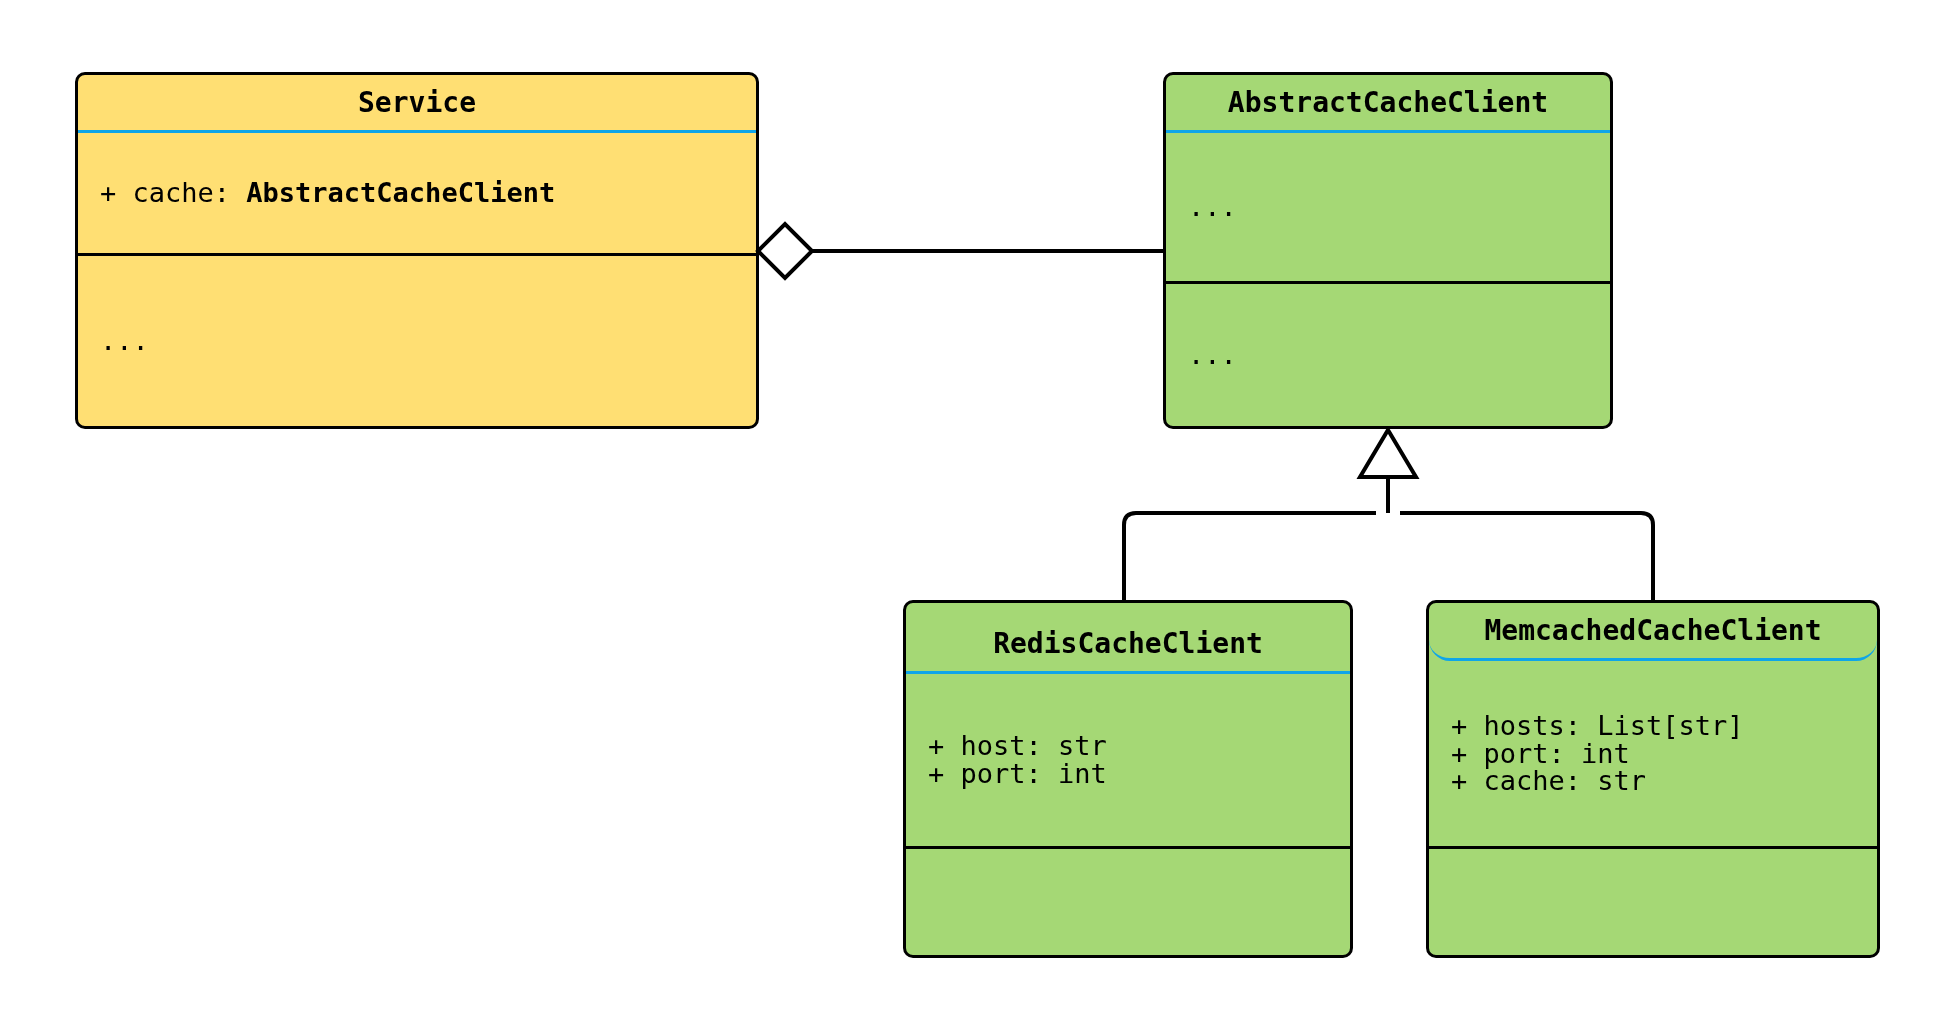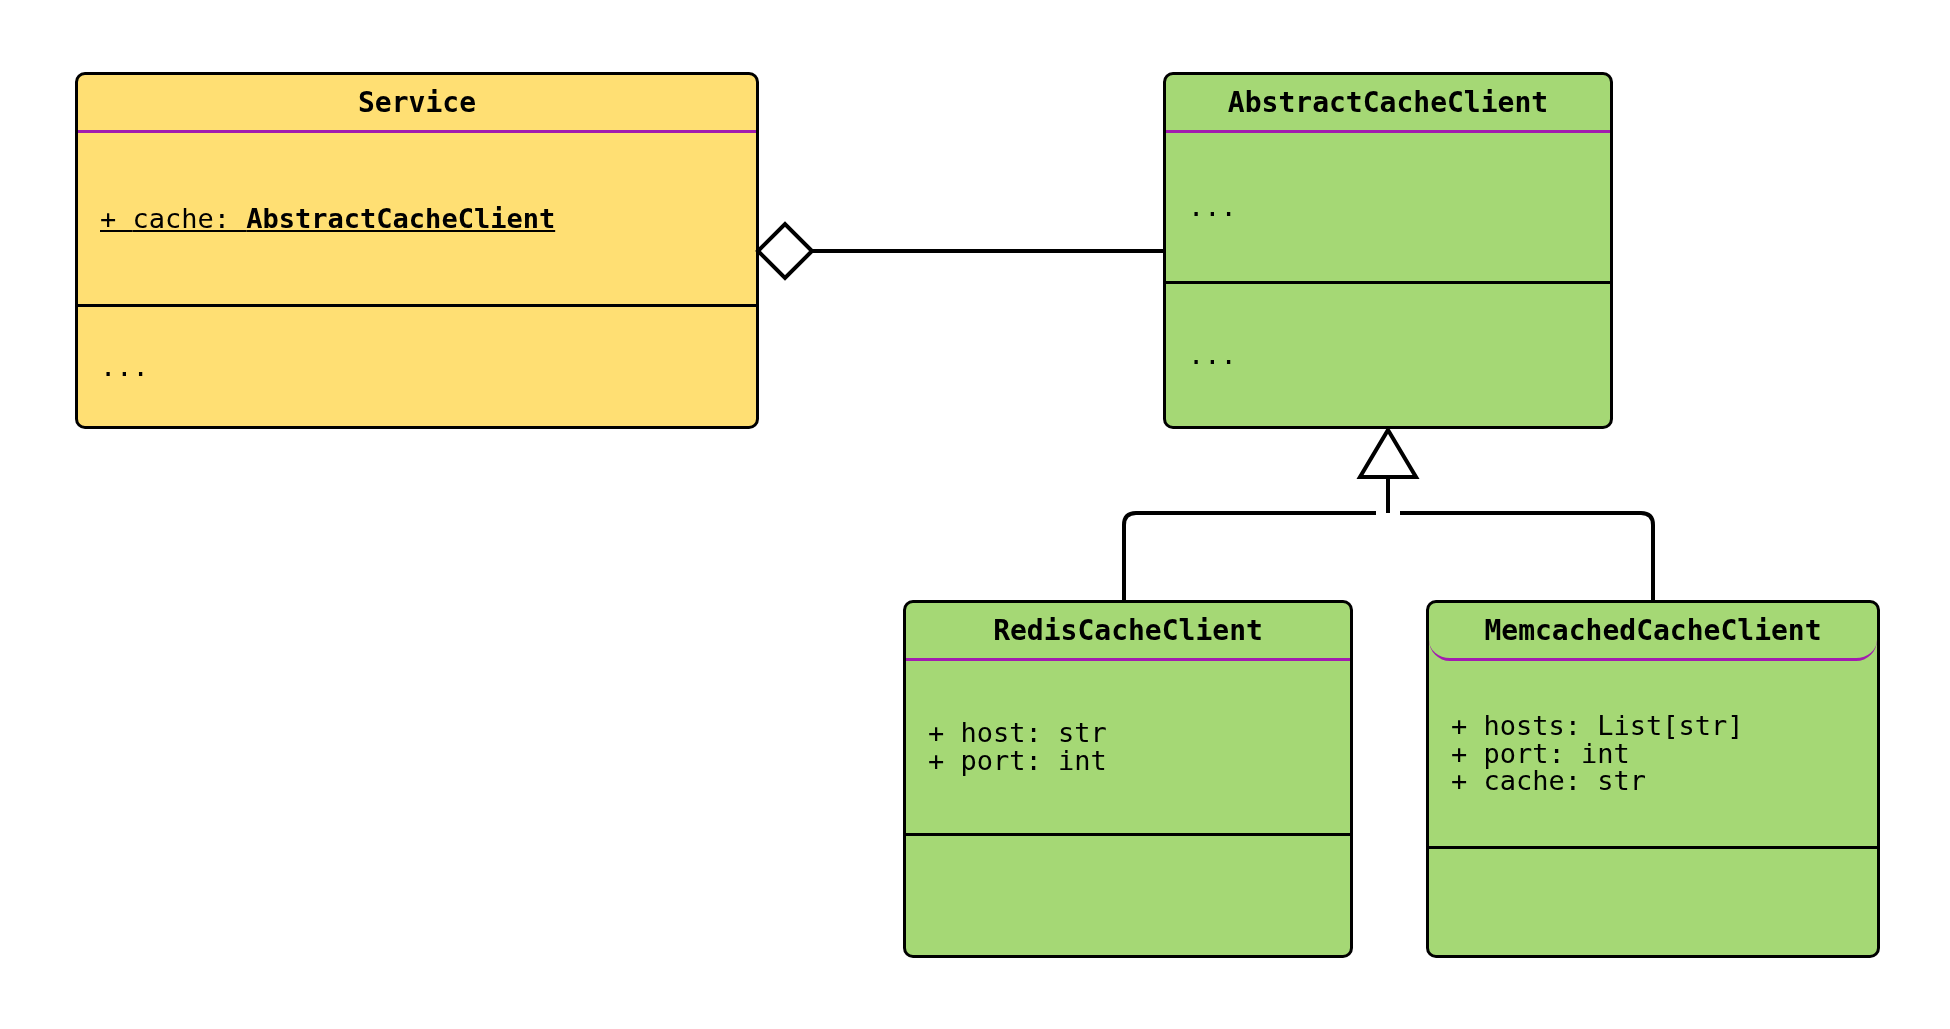--- a/index.html
+++ b/index.html
@@ -32,21 +32,21 @@
   .uml-class.green  { background: #A5D875; }
 
   .uml-title {
     box-sizing: border-box;
     text-align: center;
     font-weight: bold;
     font-size: 28px;
     line-height: 1.0;
     color: #000000;
     letter-spacing: 0px;
-    border-bottom: 3px solid #a21caf;
+    border-bottom: 3px solid #0ea5e9;
     display: flex;
     align-items: center;
     justify-content: center;
     white-space: nowrap;
   }
   .uml-compartment {
     box-sizing: border-box;
     font-size: 27px;
     line-height: 1.0;
     color: #000000;
@@ -76,40 +76,40 @@
     overflow: visible;
   }
 </style>
 </head>
 <body>
 
 <div id="canvas">
 
   <div class="uml-class yellow" style="left:75px; top:72px; width:684px; height:357px;">
     <div class="uml-title" style="height:58px;">Service</div>
-    <div class="uml-compartment" style="height:171px;text-decoration:underline;">
+    <div class="uml-compartment" style="height:120px;">
       <span class="uml-attr"><span>+ </span><span>cache: </span><span class="attr-bold">AbstractCacheClient</span></span>
     </div>
     <div class="uml-compartment divider-top" style="flex:1;">
       <span class="uml-attr">...</span>
     </div>
   </div>
 
   <div class="uml-class green" style="left:1163px; top:72px; width:450px; height:357px;">
     <div class="uml-title" style="height:58px;">AbstractCacheClient</div>
     <div class="uml-compartment" style="height:148px;">
       <span class="uml-attr">...</span>
     </div>
     <div class="uml-compartment divider-top" style="flex:1;">
       <span class="uml-attr">...</span>
     </div>
   </div>
 
   <div class="uml-class green" style="left:903px; top:600px; width:450px; height:358px;">
-    <div class="uml-title" style="height:58px;">RedisCacheClient</div>
+    <div class="uml-title" style="height:58px;margin-top:13px;">RedisCacheClient</div>
     <div class="uml-compartment" style="height:172px;">
       <span class="uml-attr">+ host: str</span>
       <span class="uml-attr">+ port: int</span>
     </div>
     <div class="uml-compartment divider-top" style="flex:1;"></div>
   </div>
 
   <div class="uml-class green" style="left:1426px; top:600px; width:454px; height:358px;">
     <div class="uml-title" style="height:58px;border-radius:21px;">MemcachedCacheClient</div>
     <div class="uml-compartment" style="height:185px;">

